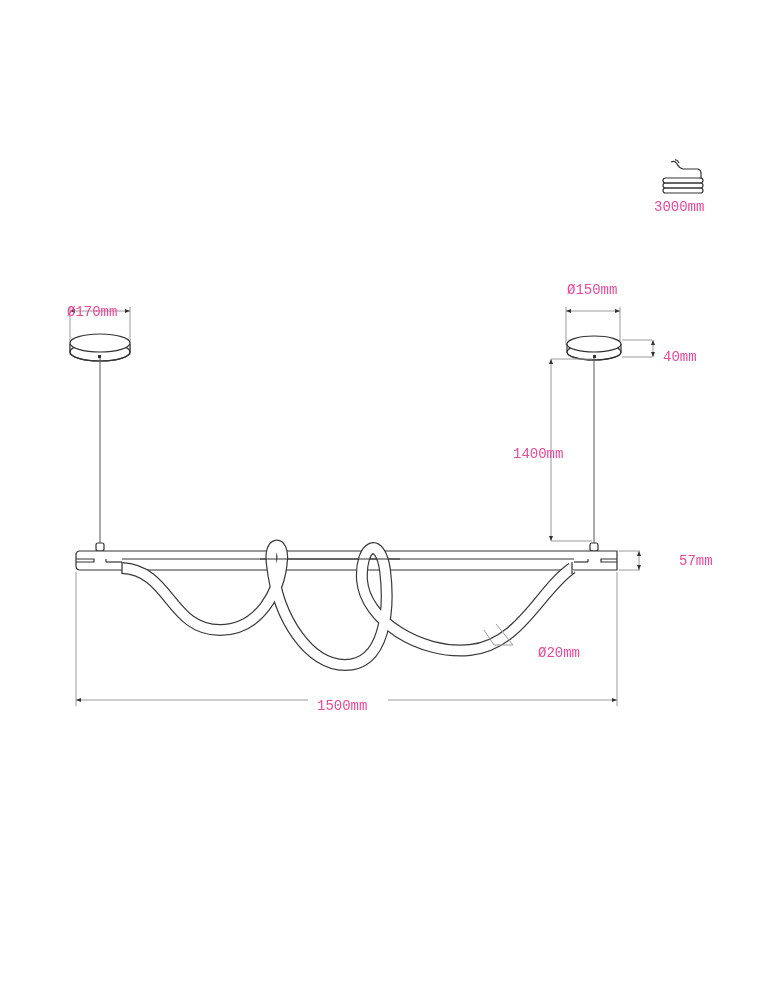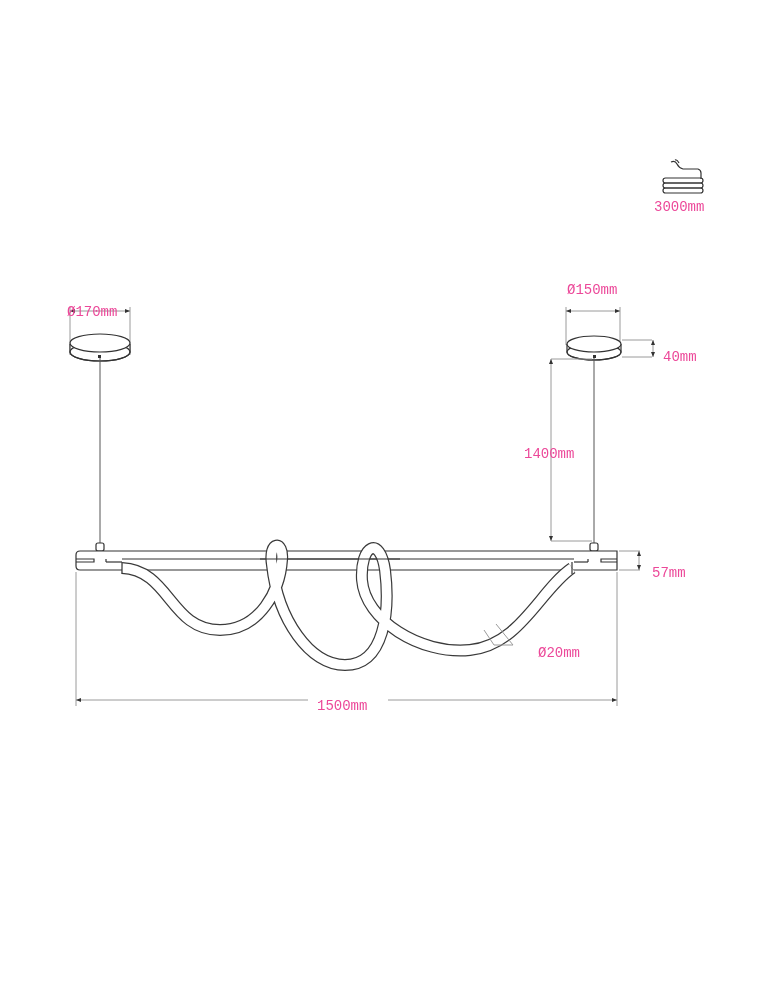--- a/index.html
+++ b/index.html
@@ -123,16 +123,16 @@
     <line class="dim" x1="388" y1="700" x2="617" y2="700"></line>
     <polygon class="arrow" points="76,700 81,698 81,702"></polygon>
     <polygon class="arrow" points="617,700 612,698 612,702"></polygon>
   </g>
 </svg>
 
 <div class="lbl" style="left:654px; top:199px;">3000mm</div>
 <div class="lbl" style="left:67px; top:304px;">Ø170mm</div>
 <div class="lbl" style="left:559px; top:282px;margin-left:8px;">Ø150mm</div>
 <div class="lbl" style="left:663px; top:341px;margin-top:8px;">40mm</div>
-<div class="lbl" style="left:524px; top:446px;">1400mm</div>
-<div class="lbl" style="left:652px; top:553px;margin-top:12px;">57mm</div>
+<div class="lbl" style="left:513px; top:446px;">1400mm</div>
+<div class="lbl" style="left:679px; top:553px;">57mm</div>
 <div class="lbl" style="left:538px; top:645px;">Ø20mm</div>
 <div class="lbl" style="left:317px; top:698px;">1500mm</div>
 
 </body></html>

